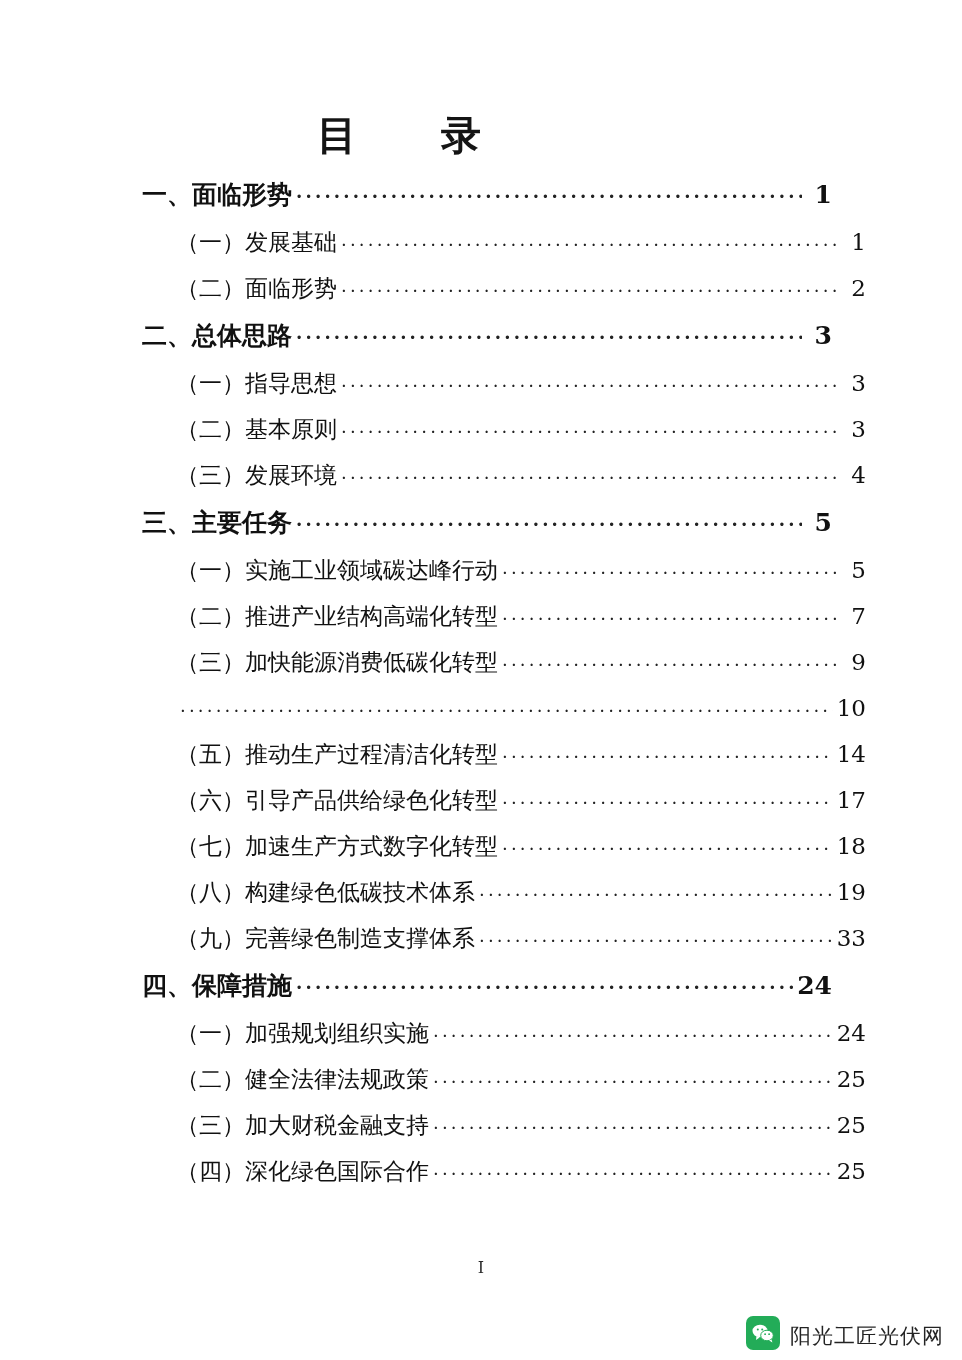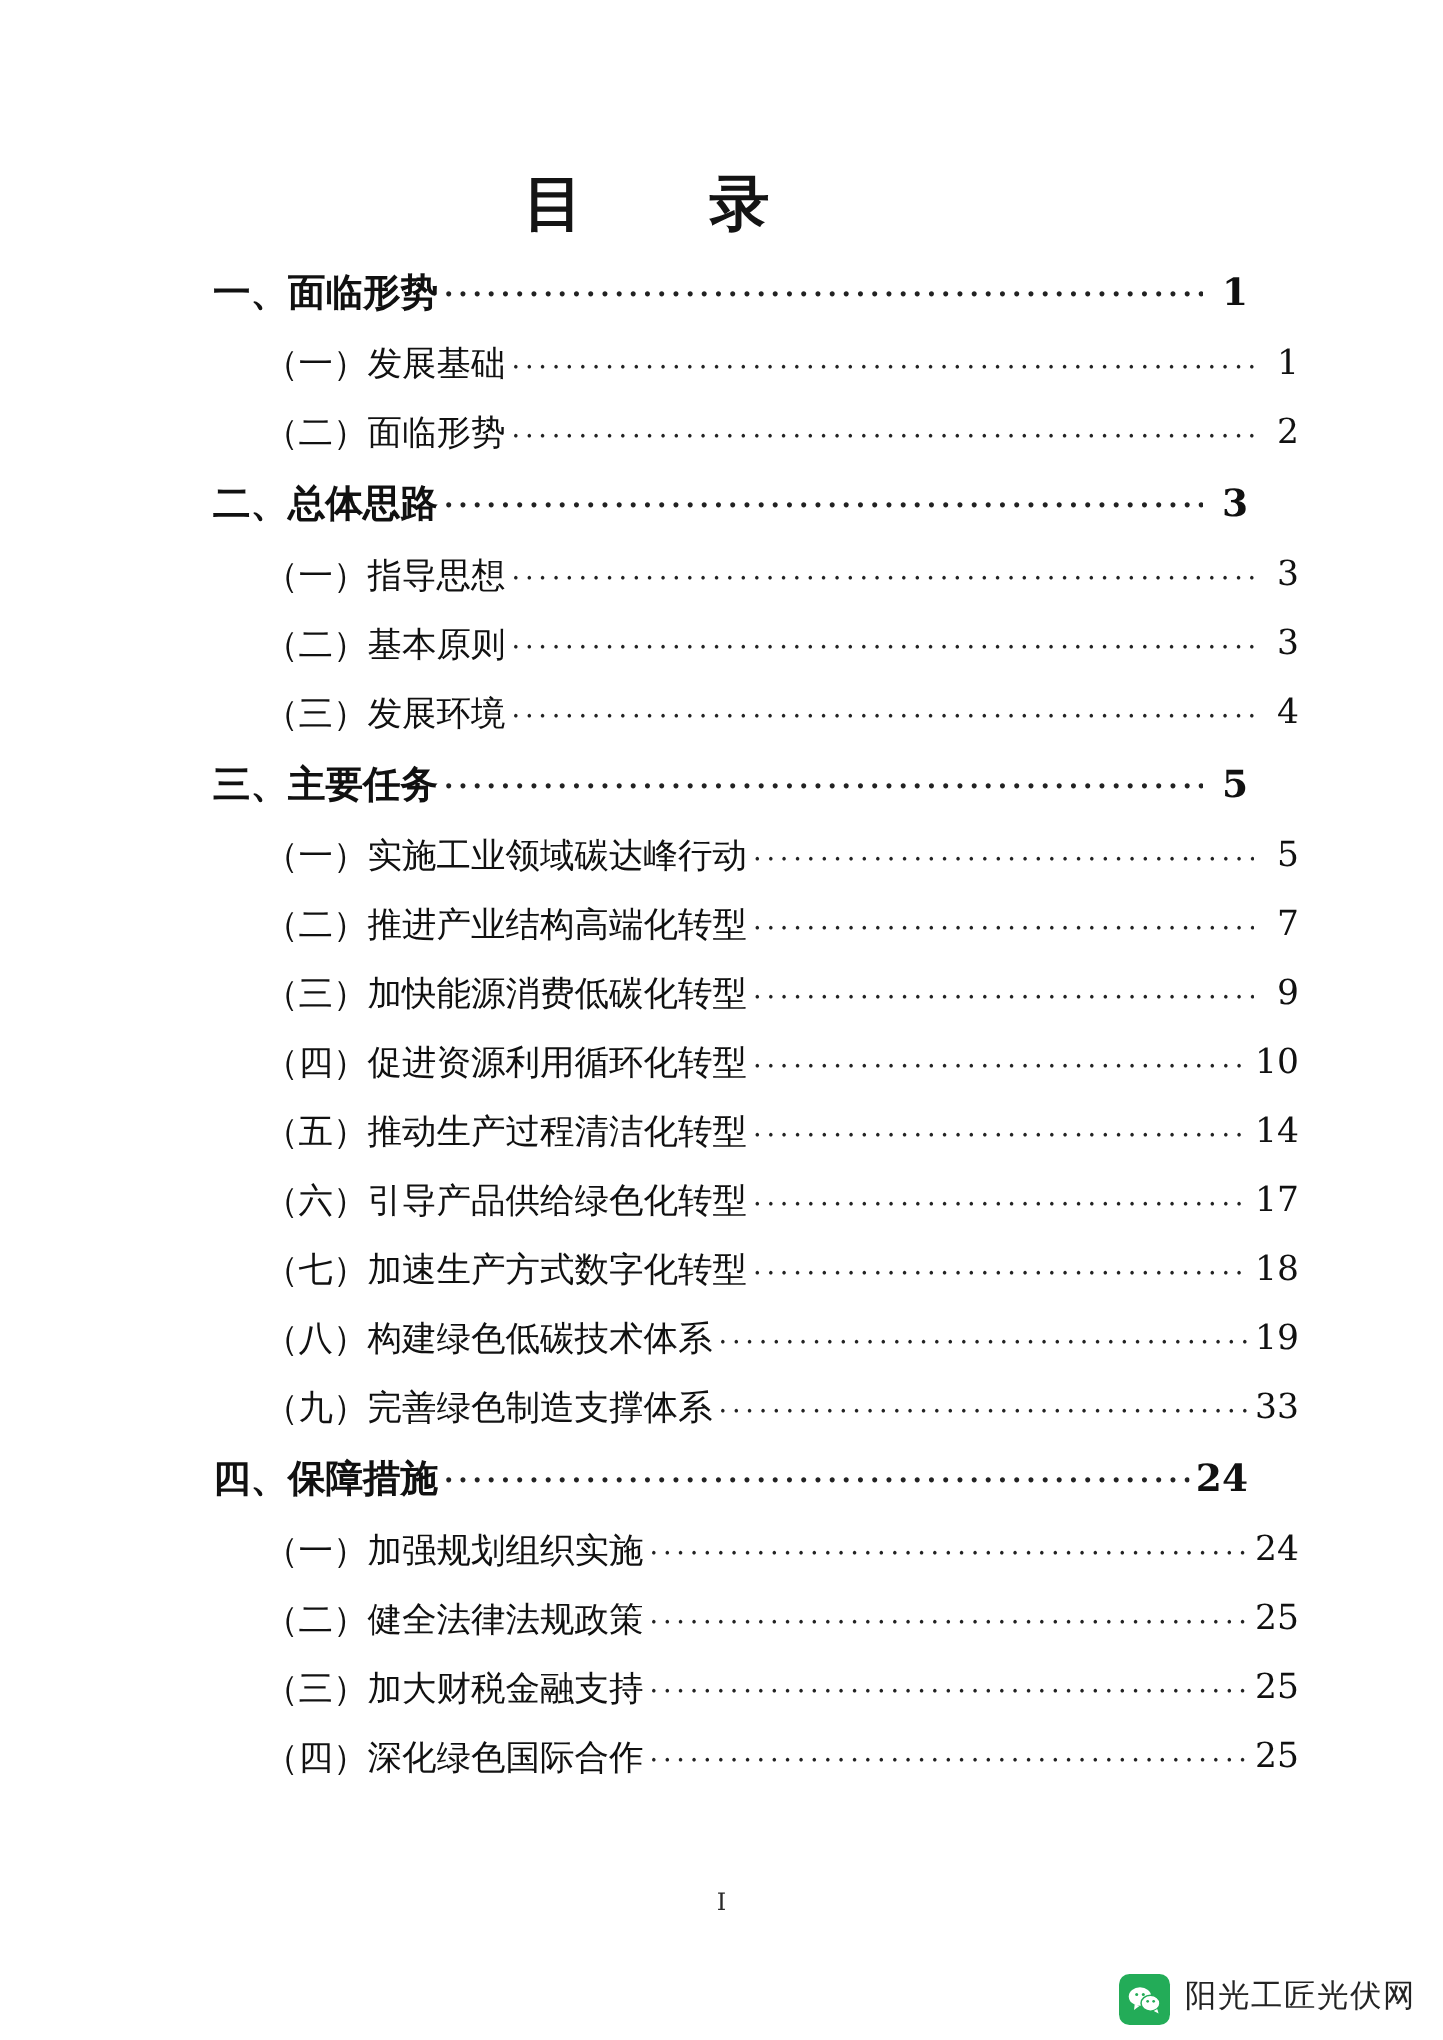--- a/index.html
+++ b/index.html
@@ -27,21 +27,20 @@
     left: 0;
     top: 108px;
     width: 798px;
     text-align: center;
     font-family: "DejaVu Serif", serif;
     font-size: 40px;
     font-weight: 700;
     letter-spacing: 22px;
     text-indent: 22px;
     color: #141414;
-    padding-left: 32px;
   }
   .toc-list {
     position: absolute;
     left: 140px;
     top: 170px;
     width: 690px;
   }
   .toc-row {
     display: flex;
     align-items: center;
@@ -96,21 +95,21 @@
     text-align: center;
     font-family: "DejaVu Serif", serif;
     font-size: 16px;
     color: #2a2a2a;
   }
   .watermark {
     position: absolute;
     right: 18px;
     bottom: 10px;
     display: flex;
-    align-items: flex-start;
+    align-items: flex-end;
     gap: 10px;
     opacity: 0.92;
   }
   .wm-badge {
     width: 34px;
     height: 34px;
     border-radius: 7px;
     background: #11a64a;
     display: flex;
     align-items: center;
@@ -182,21 +181,20 @@
         <span class="toc-label">（二）推进产业结构高端化转型</span>
         <span class="toc-dots">.......................................................................................................</span>
         <span class="toc-page">7</span>
       </div>
       <div class="toc-row level2">
         <span class="toc-label">（三）加快能源消费低碳化转型</span>
         <span class="toc-dots">.......................................................................................................</span>
         <span class="toc-page">9</span>
       </div>
       <div class="toc-row level2">
-        <span class="toc-label">（四）促进资源利用循环化转型</span>
         <span class="toc-dots">.......................................................................................................</span>
         <span class="toc-page">10</span>
       </div>
       <div class="toc-row level2">
         <span class="toc-label">（五）推动生产过程清洁化转型</span>
         <span class="toc-dots">.......................................................................................................</span>
         <span class="toc-page">14</span>
       </div>
       <div class="toc-row level2">
         <span class="toc-label">（六）引导产品供给绿色化转型</span>

